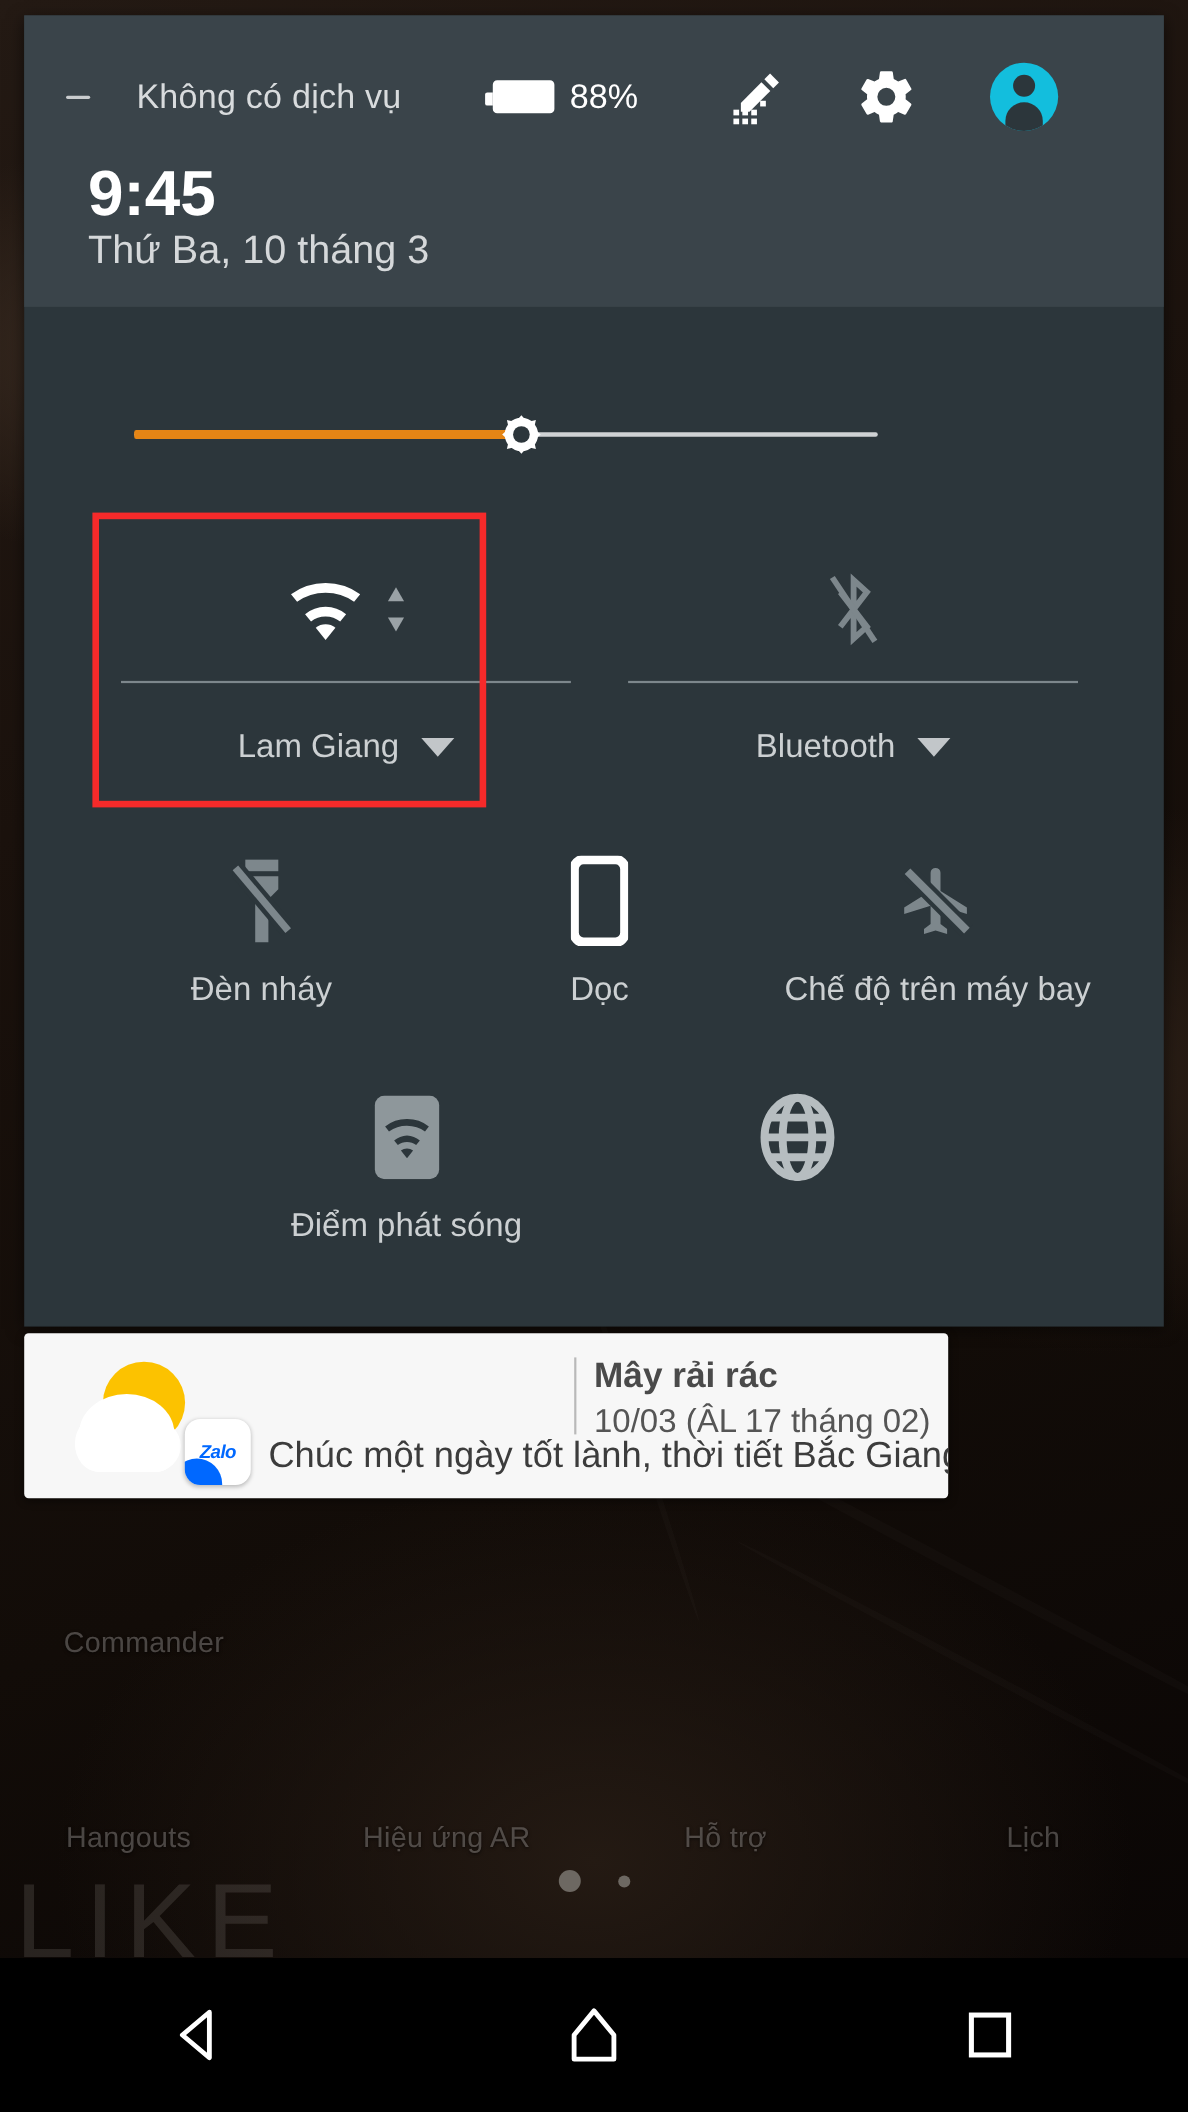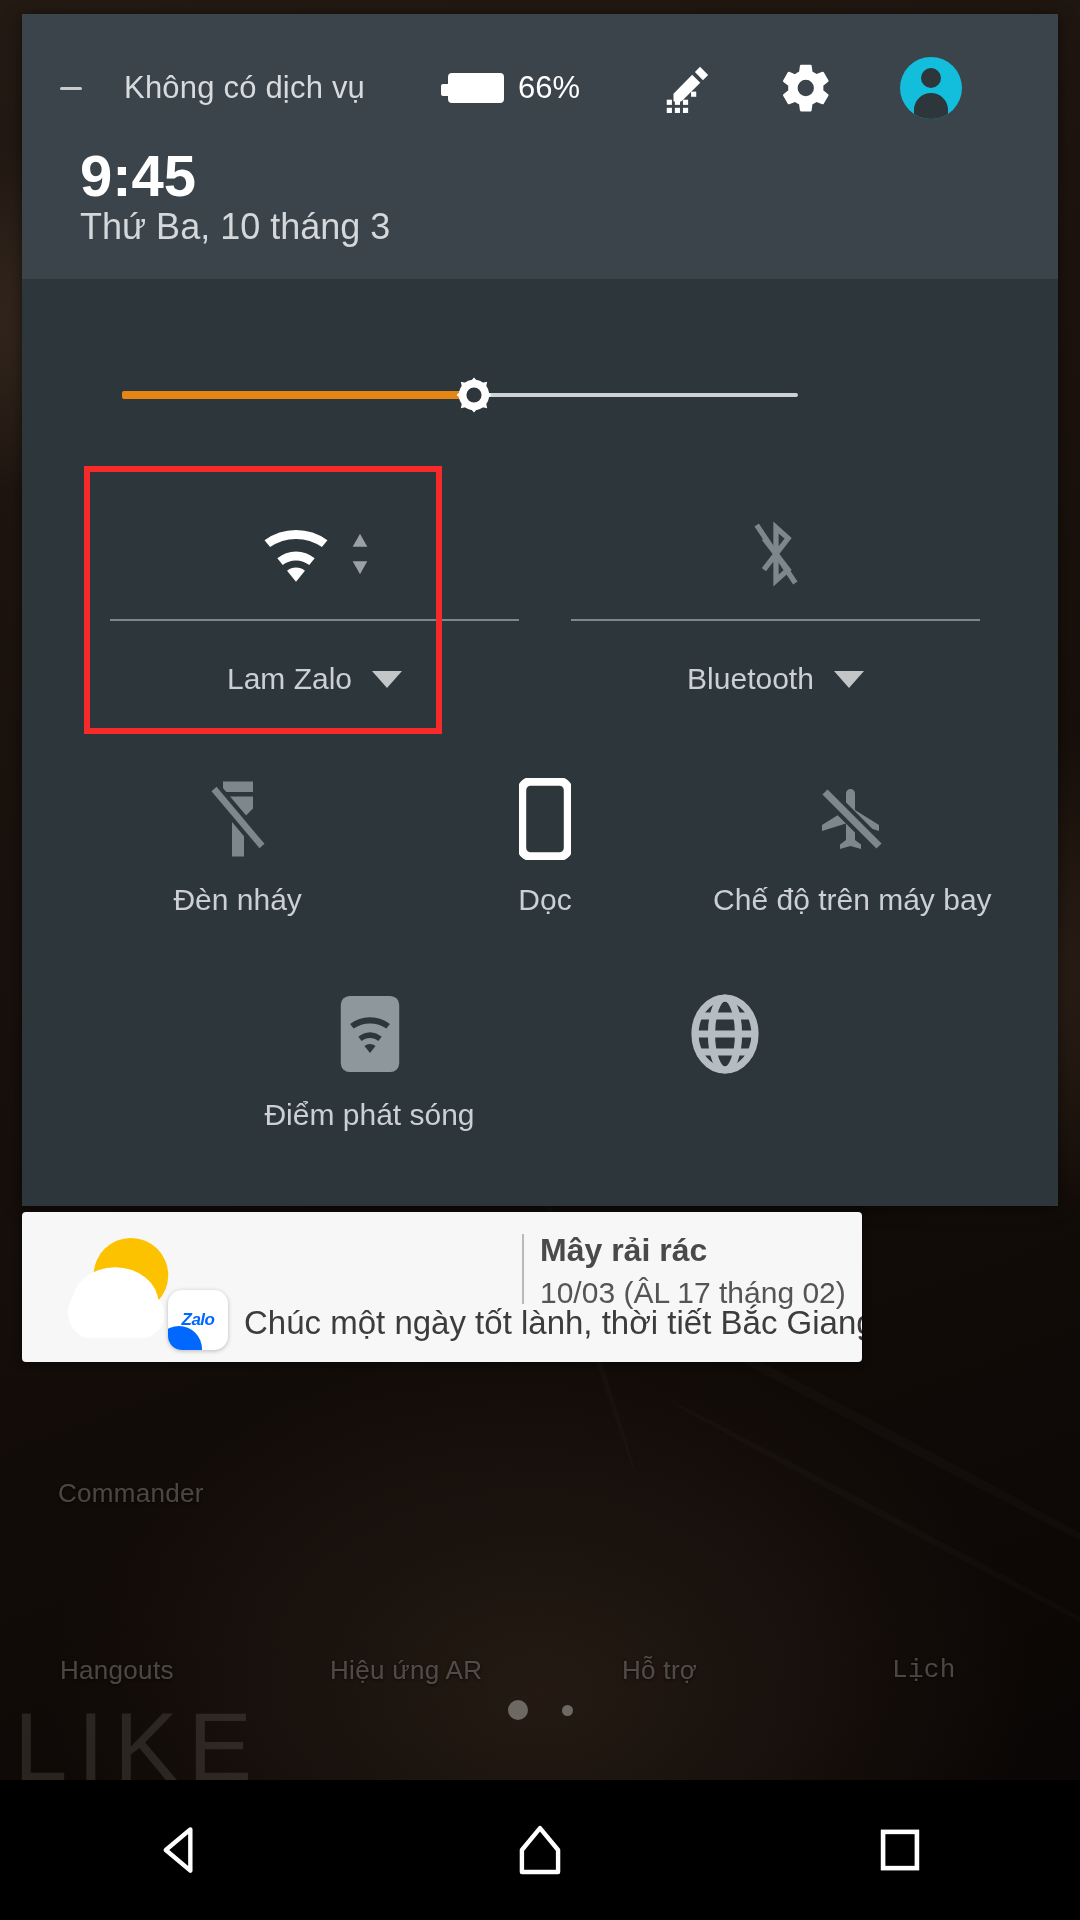--- a/index.html
+++ b/index.html
@@ -231,38 +231,38 @@
   <div class="streak s3"></div>
 </div>
 
 <div class="bg-big" style="left:14px; top:1692px;">LIKE</div>
 
 <div class="bg-text" style="left:58px; top:1478px;">Commander</div>
 
 <div class="bg-text" style="left:60px; top:1655px;">Hangouts</div>
 <div class="bg-text" style="left:330px; top:1655px;">Hiệu ứng AR</div>
 <div class="bg-text" style="left:622px; top:1655px;">Hỗ trợ</div>
-<div class="bg-text" style="left:892px; top:1655px;font-family:Liberation Mono, monospace;">Lịch</div>
+<div class="bg-text" style="left:915px; top:1655px;">Lịch</div>
 
 <div id="page-dots">
   <div class="dot active"></div>
   <div class="dot small"></div>
 </div>
 
 <div id="qs-panel">
 
   <div id="qs-header"></div>
 
   <div id="status-row">
     <div id="carrier-dash"></div>
     <div id="carrier-text">Không có dịch vụ</div>
 
     <div id="battery-wrap">
       <div class="battery"></div>
-      <div id="battery-pct">66%</div>
+      <div id="battery-pct">88%</div>
     </div>
 
     <svg id="edit-icon" viewBox="0 0 24 24">
       <path fill="#ffffff" d="M17.8 2.6l3.6 3.6-2.3 2.3-3.6-3.6z"></path>
       <path fill="#ffffff" d="M14.3 6.1l3.6 3.6L9.5 18H6v-3.5z"></path>
       <rect fill="#ffffff" x="3" y="17.2" width="2.3" height="2.3"></rect>
       <rect fill="#ffffff" x="6.6" y="17.2" width="2.3" height="2.3"></rect>
       <rect fill="#ffffff" x="10.2" y="17.2" width="2.3" height="2.3"></rect>
       <rect fill="#ffffff" x="3" y="20.8" width="2.3" height="2.3"></rect>
       <rect fill="#ffffff" x="6.6" y="20.8" width="2.3" height="2.3"></rect>
@@ -299,21 +299,21 @@
           <path fill="#ffffff" d="M12 11.1c1.6 0 3.1.55 4.3 1.5l1.75-2.2A9.6 9.6 0 0 0 12 8.2a9.6 9.6 0 0 0-6.05 2.2l1.75 2.2A6.8 6.8 0 0 1 12 11.1z"></path>
           <path fill="#ffffff" d="M12 4.1a14.6 14.6 0 0 1 8.4 2.65L22.2 4.5A17.5 17.5 0 0 0 12 1.2 17.5 17.5 0 0 0 1.8 4.5l1.8 2.25A14.6 14.6 0 0 1 12 4.1z"></path>
         </svg>
         <svg width="22" height="44" viewBox="0 0 12 24" style="margin-left:16px;">
           <path fill="#9aa2a6" d="M6 1l4 7H2z"></path>
           <path fill="#9aa2a6" d="M6 23l-4-7h8z"></path>
         </svg>
       </div>
       <div class="big-divider"></div>
       <div class="big-label-row">
-        <span class="tile-label">Lam Zalo</span>
+        <span class="tile-label">Lam Giang</span>
         <span class="caret"></span>
       </div>
     </div>
 
     <div class="big-tile">
       <div class="big-icon-area">
         <svg width="58" height="78" viewBox="0 0 24 32">
           <path fill="none" stroke="#7d878c" stroke-width="2.2" d="M7 9.5l10 13L12 27V5l5 4.5L7 22.5"></path>
           <line x1="4" y1="4" x2="20" y2="28" stroke="#7d878c" stroke-width="2.2"></line>
         </svg>

